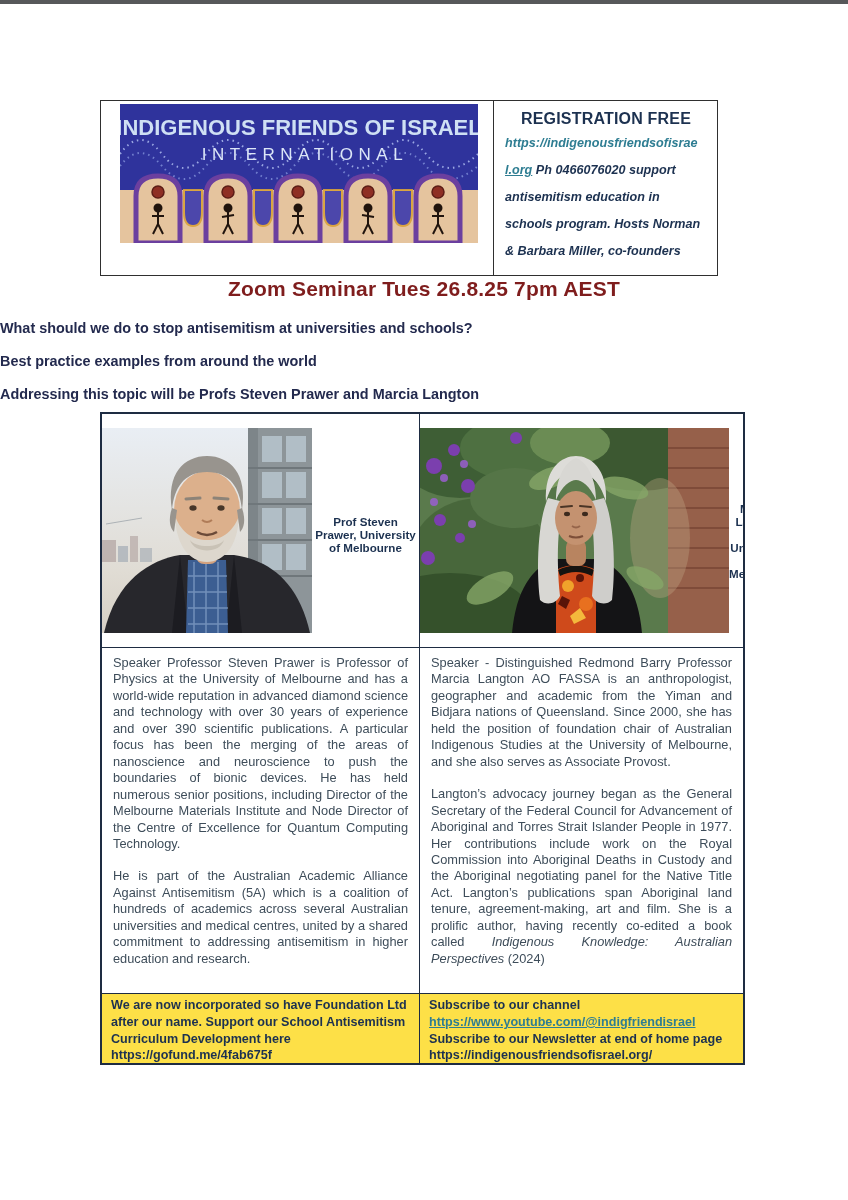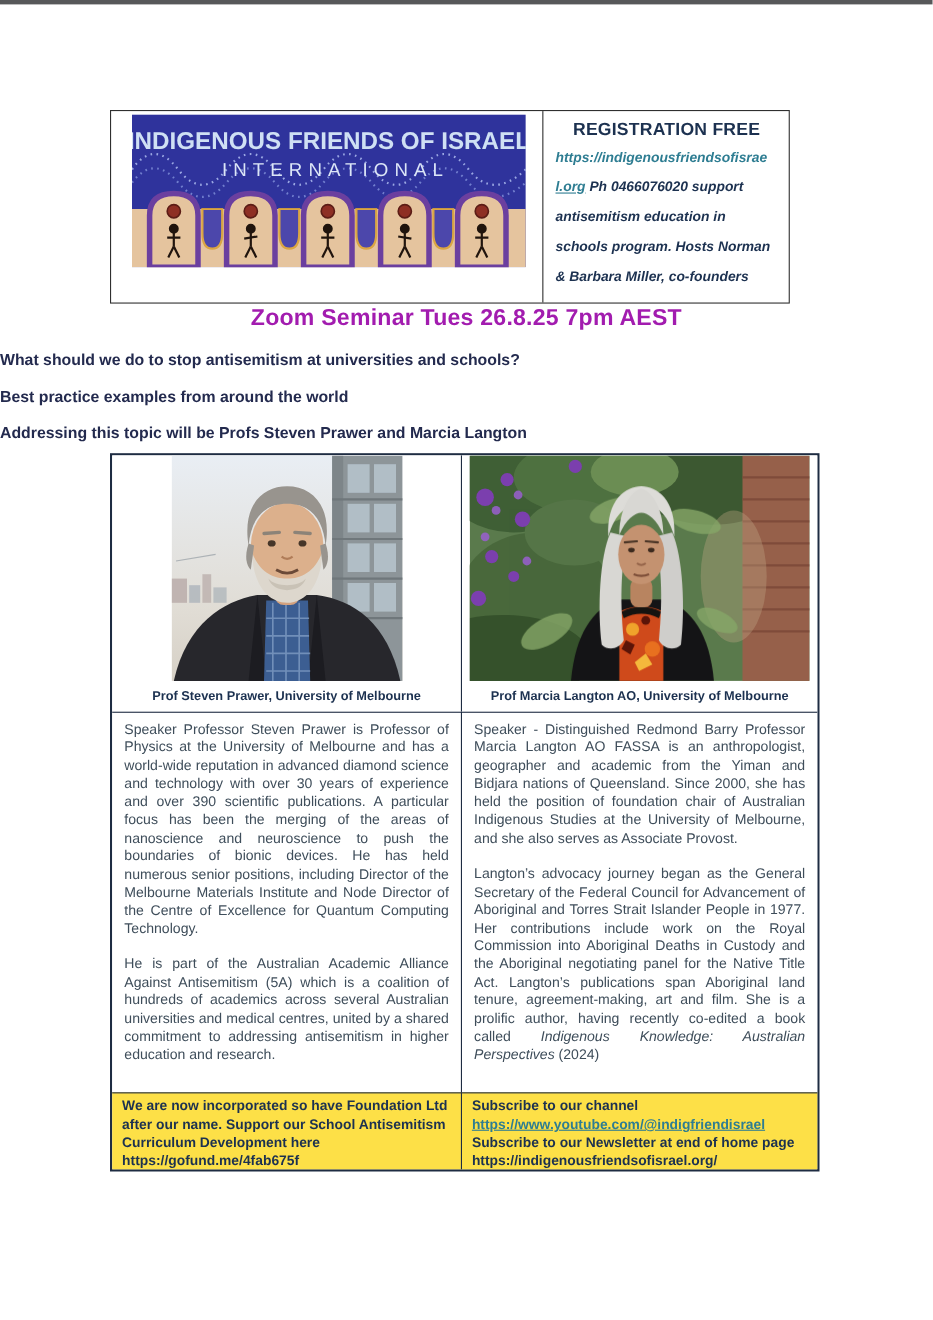--- a/index.html
+++ b/index.html
@@ -23,41 +23,41 @@
     color:#1c3150;
   }
   #reg-title { font-size:16px; font-weight:bold; text-align:center; letter-spacing:.2px; margin-bottom:2px; }
   #reg-body { font-size:12.6px; font-weight:bold; font-style:italic; line-height:27px; text-align:left; }
   .teal-link { color:#2e7d92; }
   .teal-link.u { text-decoration:underline; }
 
   
   #main-title {
     position:absolute; left:0; top:277px; width:848px; text-align:center;
-    font-size:21px; font-weight:bold; color:#a21caf; letter-spacing:.2px;
+    font-size:21px; font-weight:bold; color:#7f1d1d; letter-spacing:.2px;
   }
   .subtitle {
     position:absolute; left:0; width:848px; text-align:left;
     font-size:14.4px; font-weight:bold; color:#232a4e;
   }
   #subtitle-1 { top:320px; } #subtitle-2 { top:353px; } #subtitle-3 { top:386px; }
 
   
   #main-table {
     position:absolute; left:100px; top:412px; width:645px;
     border:2px solid #1e2c42; display:grid;
     grid-template-columns:318px 1fr;
     grid-template-rows:233px 346px 70px;
   }
   .cell { background:#ffffff; overflow:hidden; }
   .cell.left { border-right:1.5px solid #1e2c42; }
   .row2 { border-top:1.5px solid #1e2c42; }
   .row3 { border-top:1.5px solid #1e2c42; background:#fde047; }
 
-  .photo-cell { display:flex; flex-direction:column; align-items:center; }
+  .photo-cell { display:flex; flex-direction:row; align-items:center; }
   .photo-frame { line-height:0; }
   .caption {
     margin-top:7px; font-size:11.6px; font-weight:bold; color:#1c3150; text-align:center;
   }
 
   .bio-cell { padding:7px 11px 0 11px; color:#3e4d5a; font-size:12.8px; line-height:16.45px; }
   .bio-cell p { text-align:justify; }
   .bio-cell p + p { margin-top:16px; }
   .book-title { font-style:italic; }
 

